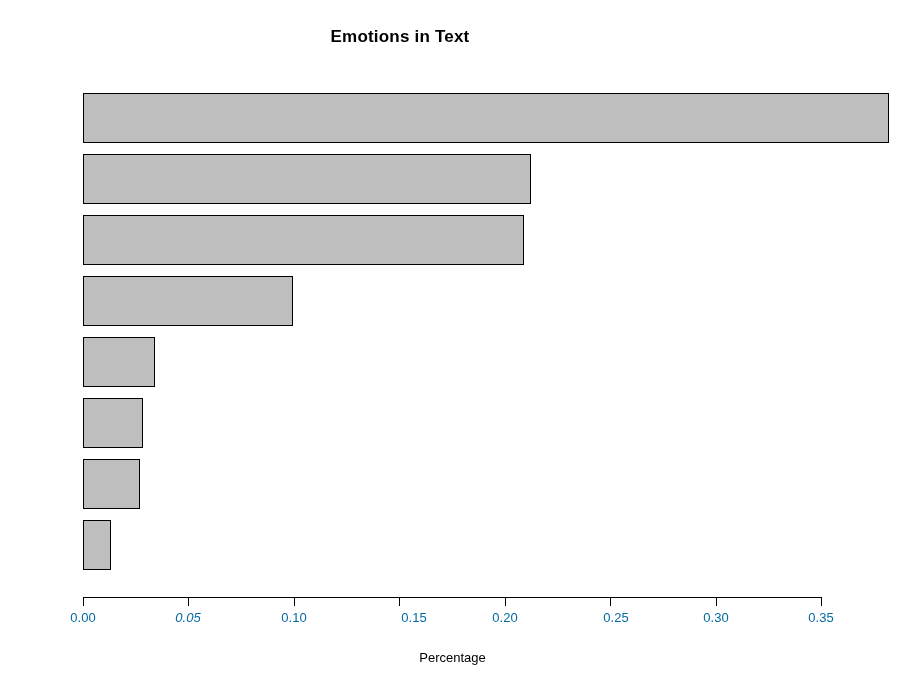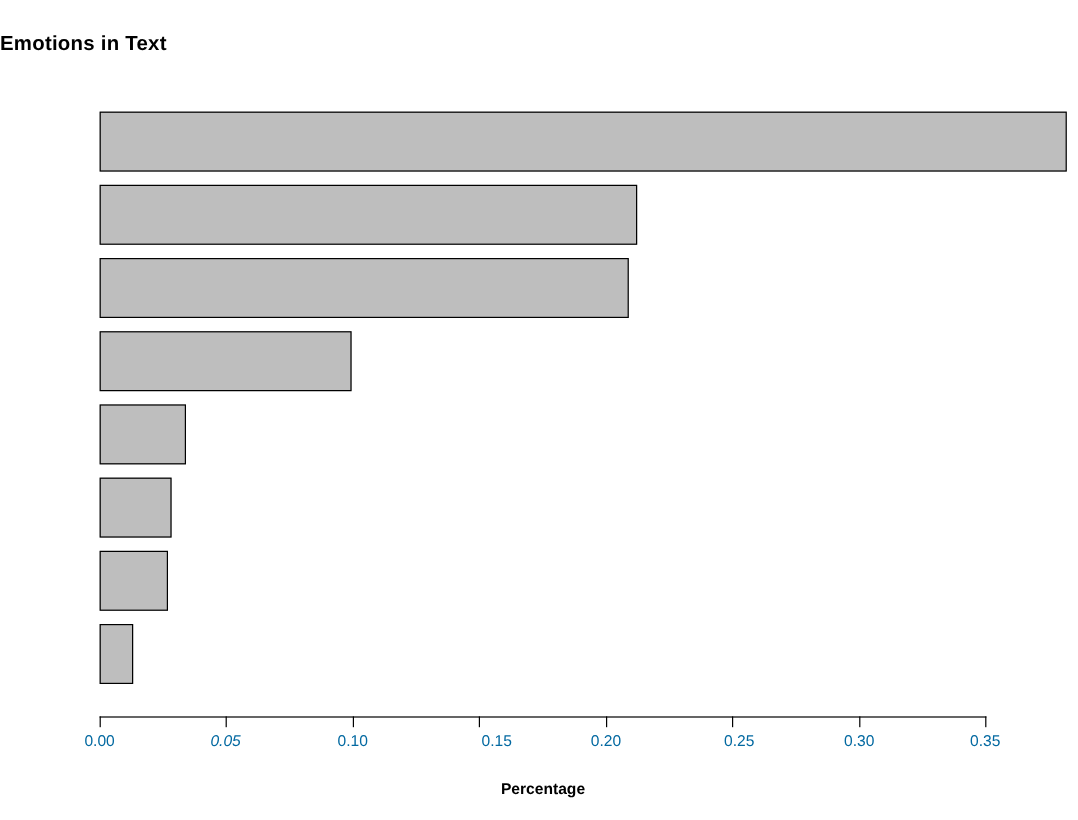--- a/index.html
+++ b/index.html
@@ -22,21 +22,21 @@
     top: 0;
     width: 898px;
     height: 683px;
   }
 
   .chart-title {
     position: absolute;
     left: 0;
     top: 27px;
     width: 800px;
-    text-align: left;
+    text-align: center;
     font-size: 17px;
     font-weight: bold;
     letter-spacing: 0.2px;
   }
 
   
   .plot-area {
     position: absolute;
     left: 83px;
     top: 93px;
@@ -87,21 +87,20 @@
   }
 
   .axis-title {
     position: absolute;
     left: 83px;
     top: 650px;
     width: 739px;
     text-align: center;
     font-size: 13px;
     color: #000000;
-    font-weight: bold;
   }
 </style>
 </head>
 <body style="background: rgb(255, 255, 255);">
 
 <div id="plot">
 
   <div class="chart-title">Emotions in Text</div>
 
   <div class="plot-area">

